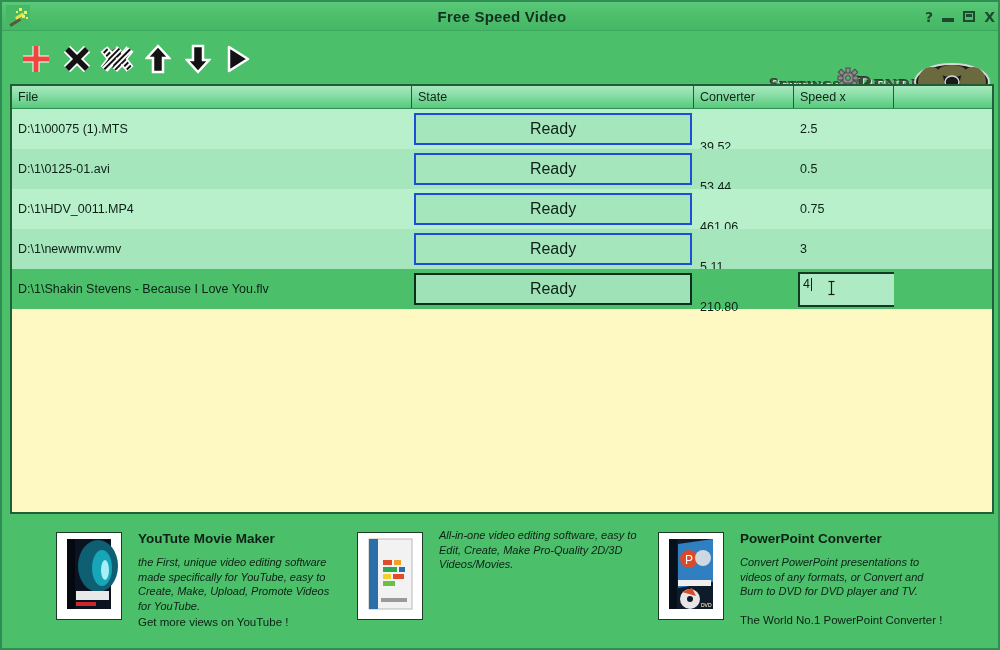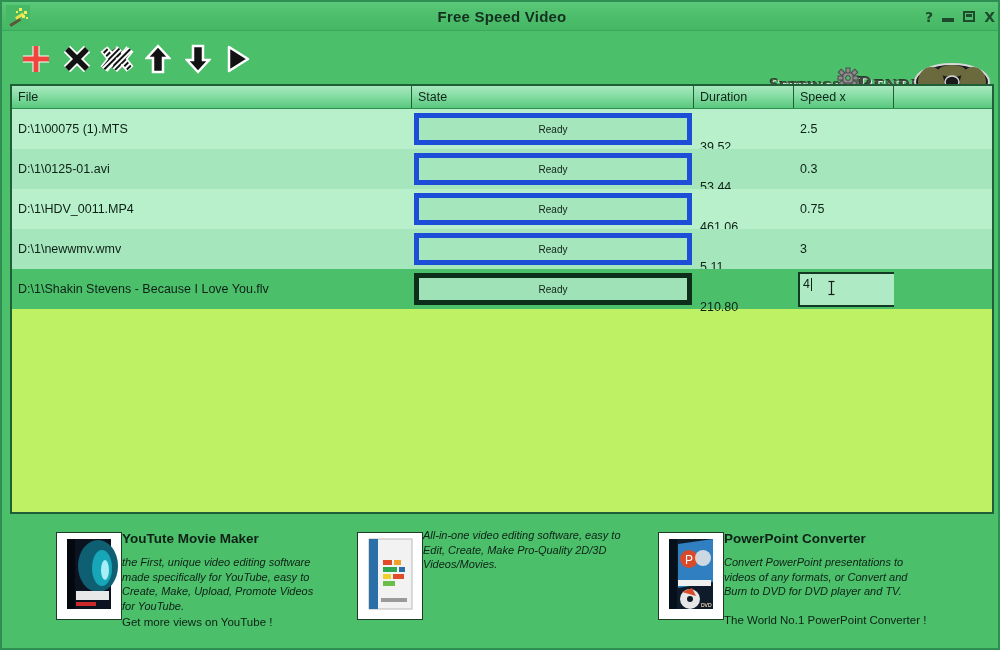--- a/index.html
+++ b/index.html
@@ -87,21 +87,21 @@
   }
   #settings-label { font-size: 17px; }
   #settings-label .sc { font-size: 13px; }
   #render-label { font-size: 22px; }
   #render-label .sc { font-size: 17px; }
 
   
   #list-panel {
     position: absolute; left: 8px; top: 82px;
     width: 984px; height: 430px;
-    background: #bef264;
+    background: #fef9c3;
     border: 2px solid #1f5e36;
     box-sizing: border-box;
     overflow: hidden;
   }
   #list-header {
     position: relative;
     height: 23px;
     background: linear-gradient(to bottom, #a8e8be 0%, #86dda4 45%, #58c87c 100%);
     border-bottom: 1px solid #2f8f52;
     display: flex;
@@ -141,23 +141,23 @@
   }
   .cell-file  { width: 400px; }
   .cell-state { width: 282px; display:flex; align-items:center; justify-content:center; padding:0; }
   .cell-dur   { width: 100px; margin-top: 35px; }
   .cell-speed { width: 100px; position: relative; }
   .cell-tail  { width: 98px; }
 
   .state-box {
     width: 278px; height: 32px;
     background: #a6e6bd;
-    border: 5px solid #1d4ed8;
+    border: 2px solid #1d4ed8;
     display: flex; align-items: center; justify-content: center;
-    font-size: 10px; color: #0d2116;
+    font-size: 16px; color: #0d2116;
     box-sizing: border-box;
     cursor: pointer;
   }
   .row.selected .state-box { background: #9fe2b7; border-color:#0d2e1b; }
 
   .speed-edit {
     position: absolute; left: 4px; top: 3px;
     width: 98px; height: 35px;
     background: #aeebc4;
     border: 2px solid #123a22;
@@ -202,21 +202,21 @@
     border: 1px solid #1d3b26;
     padding: 3px;
     box-sizing: border-box;
     flex: 0 0 auto;
     margin-top: 4px;
   }
   .boxart-inner {
     width: 100%; height: 100%;
     position: relative; overflow: hidden;
   }
-  .ad-text { margin-left: 0; }
+  .ad-text { margin-left: 16px; }
   .ad-title {
     font-size: 13.5px; font-weight: bold;
     color: #0d2116;
     margin: 3px 0 9px 0;
   }
   .ad-body {
     font-size: 11px;
     color: #0d2116;
     line-height: 14.5px;
     white-space: pre-line;
@@ -368,42 +368,42 @@
         <path d="M4 36 Q40 48 76 34 Q40 42 4 36 Z" fill="#5c3b1e"></path>
       </svg>
     </div>
   </div>
 
   <div id="list-panel">
 
     <div id="list-header">
       <div class="hcell" style="width:400px">File</div>
       <div class="hcell" style="width:282px">State</div>
-      <div class="hcell" style="width:100px">Duration</div>
+      <div class="hcell" style="width:100px">Converter</div>
       <div class="hcell" style="width:100px">Speed x</div>
       <div class="hcell last" style="width:98px"></div>
     </div>
 
     <div class="row alt-a">
       <div class="cell cell-file">D:\1\00075 (1).MTS</div>
       <div class="cell cell-state">
         <div class="state-box">Ready</div>
       </div>
       <div class="cell cell-dur">39.52</div>
       <div class="cell cell-speed">2.5</div>
       <div class="cell cell-tail"></div>
     </div>
 
     <div class="row alt-b">
       <div class="cell cell-file">D:\1\0125-01.avi</div>
       <div class="cell cell-state">
         <div class="state-box">Ready</div>
       </div>
       <div class="cell cell-dur">53.44</div>
-      <div class="cell cell-speed">0.3</div>
+      <div class="cell cell-speed">0.5</div>
       <div class="cell cell-tail"></div>
     </div>
 
     <div class="row alt-a">
       <div class="cell cell-file">D:\1\HDV_0011.MP4</div>
       <div class="cell cell-state">
         <div class="state-box">Ready</div>
       </div>
       <div class="cell cell-dur">461.06</div>
       <div class="cell cell-speed">0.75</div>

